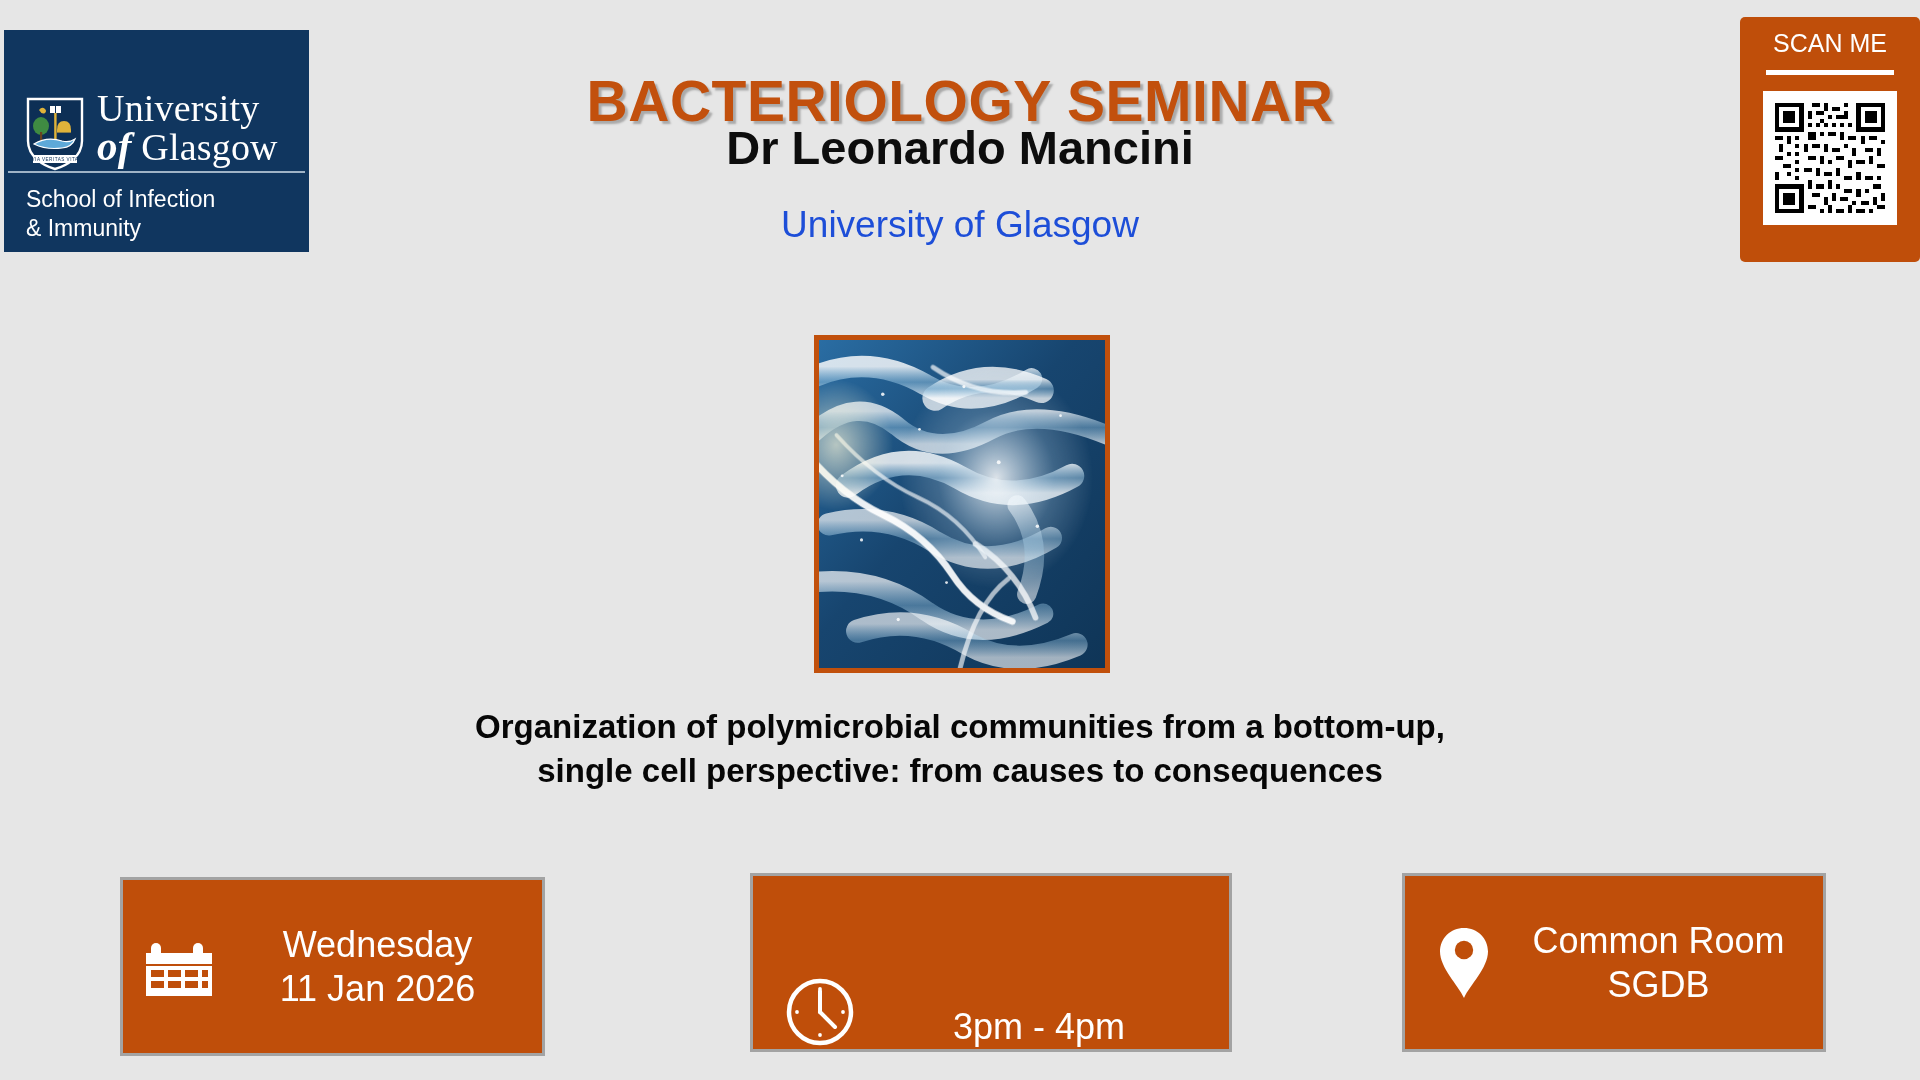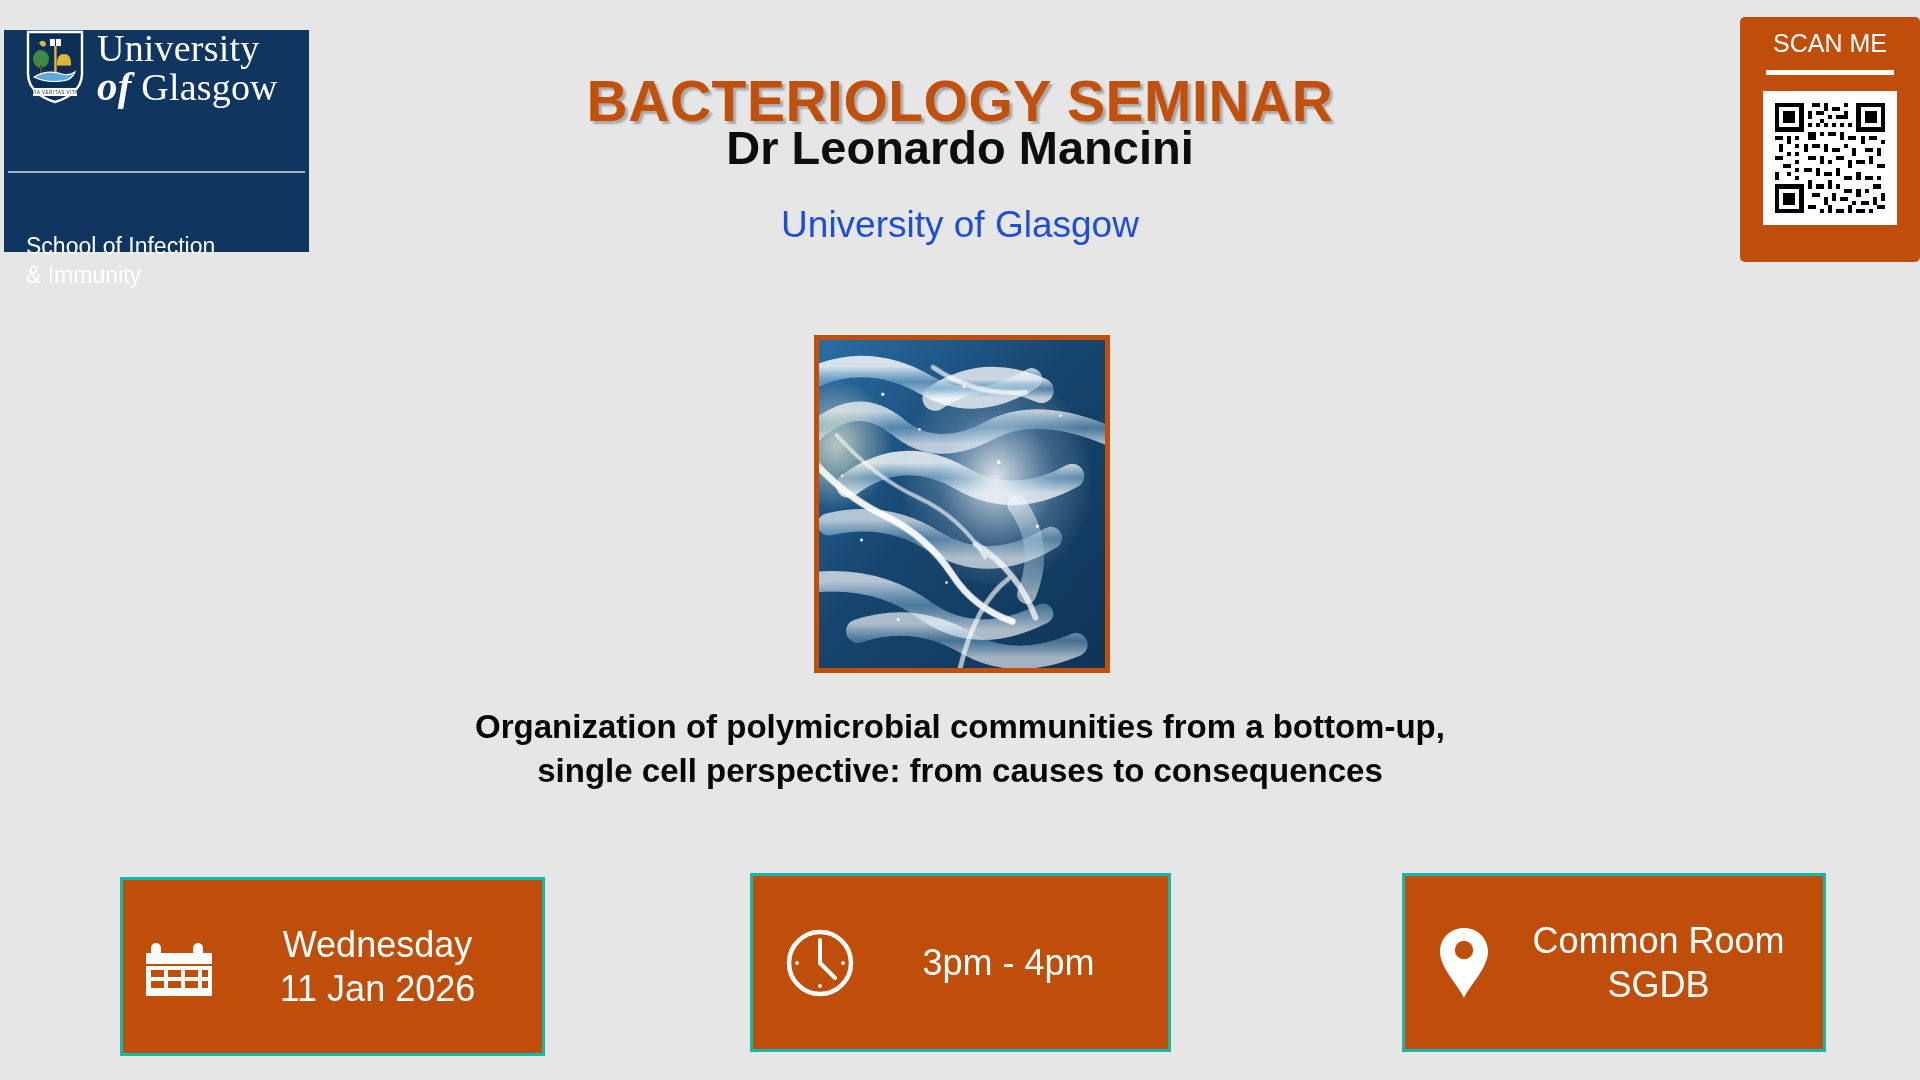--- a/index.html
+++ b/index.html
@@ -21,21 +21,21 @@
     left: 4px;
     top: 30px;
     width: 305px;
     height: 222px;
     background: #10365f;
     box-sizing: border-box;
   }
   .logo-top {
     height: 141px;
     display: flex;
-    align-items: flex-start;
+    align-items: flex-end;
     padding-left: 22px;
     box-sizing: border-box;
   }
   .crest {
     width: 58px;
     height: 74px;
     flex: none;
     margin-right: 13px;
   }
   .logo-wordmark {
@@ -62,21 +62,20 @@
   .logo-divider {
     height: 2px;
     background: #9fb3c6;
     margin: 0 4px;
   }
   .logo-bottom {
     padding: 12px 0 0 22px;
     color: #ffffff;
     font-size: 23px;
     line-height: 1.24;
-    margin-top: 47px;
   }
   .logo-bottom span { display: block; }
 
   
   .seminar-title {
     position: absolute;
     left: 0;
     right: 0;
     top: 36px;
     text-align: center;
@@ -169,21 +168,21 @@
     font-weight: bold;
     color: #060606;
     line-height: 1.34;
   }
   .talk-title span { display: block; }
 
   
   .info-box {
     position: absolute;
     background: #bf4e0a;
-    border: 3px solid #14b8a6;
+    border: 3px solid #a3a3a3;
     box-sizing: border-box;
     display: flex;
     align-items: center;
     color: #ffffff;
   }
   .info-box .ibox-icon {
     flex: none;
     display: flex;
     align-items: center;
     justify-content: center;
@@ -201,23 +200,24 @@
     top: 877px;
     width: 425px;
     height: 179px;
     padding: 0 14px 0 18px;
   }
   #box-date .ibox-icon { width: 78px; margin-right: 8px; }
 
   #box-time {
     left: 750px;
     top: 873px;
-    width: 421px;
+    width: 482px;
     height: 179px;
     padding: 0 20px 0 28px;
+    align-items: flex-end;
   }
   #box-time .ibox-icon { width: 78px; margin-right: 10px; }
 
   #box-venue {
     left: 1402px;
     top: 873px;
     width: 424px;
     height: 179px;
     padding: 0 18px 0 28px;
     gap: 11px;

